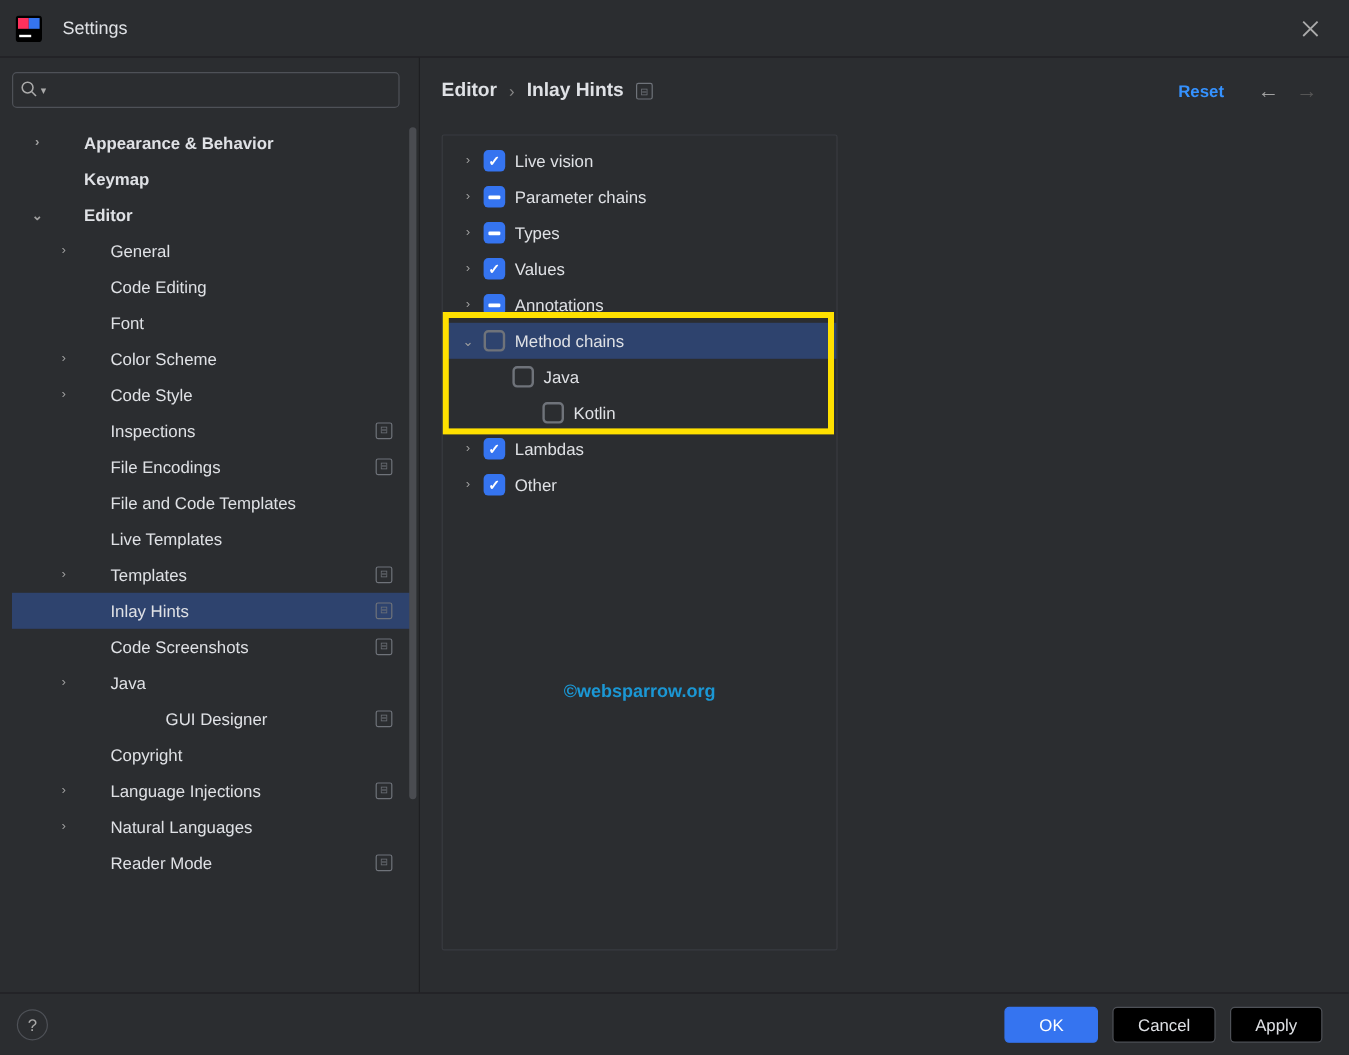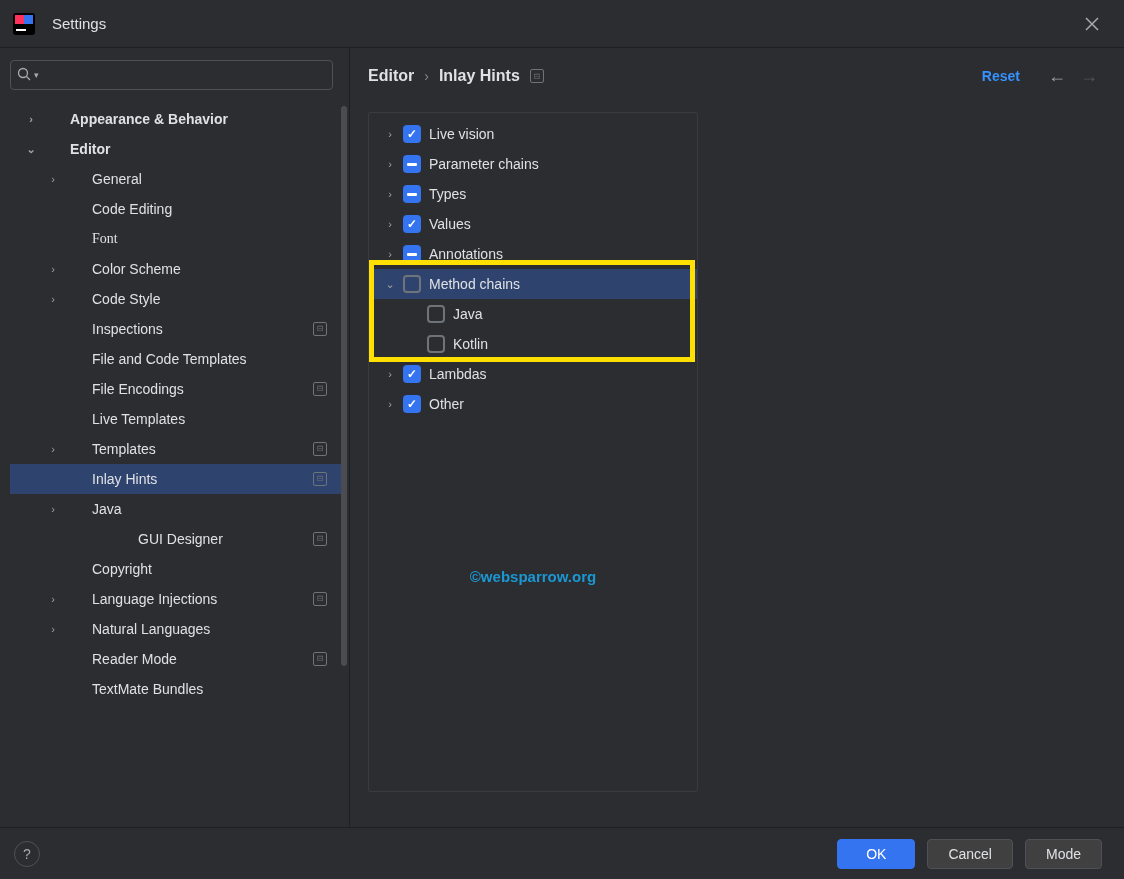--- a/index.html
+++ b/index.html
@@ -189,21 +189,21 @@
     display: flex; align-items: center; justify-content: center;
     color: #aaa;
     cursor: pointer;
   }
   .footer-spacer { flex: 1; }
   .btn {
     height: 30px;
     padding: 0 20px;
     border-radius: 4px;
     border: 1px solid #4e5157;
-    background: #404040;
+    background: #000000;
     color: #dfe1e5;
     cursor: pointer;
     font-size: 14px;
   }
   .btn.primary { background: #3574f0; border-color: #3574f0; color: #fff; font-weight: 500; padding: 0 28px;}
   
   .scroll-indicator {
     position: absolute;
     right: 2px;
     top: 58px;
@@ -245,35 +245,40 @@
       </span>
       <span class="search-arrow">▾</span>
     </div>
     <div class="tree" id="tree">
         <div class="tree-row category" style="padding-left: 14px;">
           <span class="expander">›</span>
           <span style="width: 8px; display: inline-block;"></span>
           <span class="tree-label">Appearance &amp; Behavior</span>
         </div>
         <div class="tree-row category" style="padding-left: 14px;">
+          <span class="expander"></span>
+          <span style="width: 8px; display: inline-block;"></span>
+          <span class="tree-label">Keymap</span>
+        </div>
+        <div class="tree-row category" style="padding-left: 14px;">
           <span class="expander">⌄</span>
           <span style="width: 8px; display: inline-block;"></span>
           <span class="tree-label">Editor</span>
         </div>
         <div class="tree-row" style="padding-left: 36px;">
           <span class="expander">›</span>
           <span style="width: 8px; display: inline-block;"></span>
           <span class="tree-label">General</span>
         </div>
         <div class="tree-row" style="padding-left: 36px;">
           <span class="expander"></span>
           <span style="width: 8px; display: inline-block;"></span>
           <span class="tree-label">Code Editing</span>
         </div>
-        <div class="tree-row" style="padding-left: 36px; font-family: Liberation Serif, serif;">
+        <div class="tree-row" style="padding-left: 36px;">
           <span class="expander"></span>
           <span style="width: 8px; display: inline-block;"></span>
           <span class="tree-label">Font</span>
         </div>
         <div class="tree-row" style="padding-left: 36px;">
           <span class="expander">›</span>
           <span style="width: 8px; display: inline-block;"></span>
           <span class="tree-label">Color Scheme</span>
         </div>
         <div class="tree-row" style="padding-left: 36px;">
@@ -283,46 +288,52 @@
         </div>
         <div class="tree-row" style="padding-left: 36px;">
           <span class="expander"></span>
           <span style="width: 8px; display: inline-block;"></span>
           <span class="tree-label">Inspections</span>
           <span class="modified-indicator"></span>
         </div>
         <div class="tree-row" style="padding-left: 36px;">
           <span class="expander"></span>
           <span style="width: 8px; display: inline-block;"></span>
+          <span class="tree-label">File Encodings</span>
+          <span class="modified-indicator"></span>
+        </div>
+        <div class="tree-row" style="padding-left: 36px;">
+          <span class="expander"></span>
+          <span style="width: 8px; display: inline-block;"></span>
           <span class="tree-label">File and Code Templates</span>
         </div>
         <div class="tree-row" style="padding-left: 36px;">
           <span class="expander"></span>
           <span style="width: 8px; display: inline-block;"></span>
-          <span class="tree-label">File Encodings</span>
-          <span class="modified-indicator"></span>
-        </div>
-        <div class="tree-row" style="padding-left: 36px;">
-          <span class="expander"></span>
-          <span style="width: 8px; display: inline-block;"></span>
           <span class="tree-label">Live Templates</span>
         </div>
         <div class="tree-row" style="padding-left: 36px;">
           <span class="expander">›</span>
           <span style="width: 8px; display: inline-block;"></span>
           <span class="tree-label">Templates</span>
           <span class="modified-indicator"></span>
         </div>
         <div class="tree-row selected" style="padding-left: 36px;">
           <span class="expander"></span>
           <span style="width: 8px; display: inline-block;"></span>
           <span class="tree-label">Inlay Hints</span>
           <span class="modified-indicator"></span>
         </div>
         <div class="tree-row" style="padding-left: 36px;">
+          <span class="expander"></span>
+          <span style="width: 8px; display: inline-block;"></span>
+          <span class="tree-label">Code Screenshots</span>
+          <span class="modified-indicator"></span>
+        </div>
+        <div class="tree-row" style="padding-left: 36px;">
           <span class="expander">›</span>
           <span style="width: 8px; display: inline-block;"></span>
           <span class="tree-label">Java</span>
         </div>
         <div class="tree-row" style="padding-left: 36px; gap: 23px;">
           <span class="expander"></span>
           <span style="width: 8px; display: inline-block;"></span>
           <span class="tree-label">GUI Designer</span>
           <span class="modified-indicator"></span>
         </div>
@@ -340,25 +351,20 @@
         <div class="tree-row" style="padding-left: 36px;">
           <span class="expander">›</span>
           <span style="width: 8px; display: inline-block;"></span>
           <span class="tree-label">Natural Languages</span>
         </div>
         <div class="tree-row" style="padding-left: 36px;">
           <span class="expander"></span>
           <span style="width: 8px; display: inline-block;"></span>
           <span class="tree-label">Reader Mode</span>
           <span class="modified-indicator"></span>
-        </div>
-        <div class="tree-row" style="padding-left: 36px;">
-          <span class="expander"></span>
-          <span style="width: 8px; display: inline-block;"></span>
-          <span class="tree-label">TextMate Bundles</span>
         </div>
       </div>
     <div class="scroll-indicator"></div>
   </div>
 
   <div class="right-panel">
     <div class="breadcrumb">
       <span class="crumb">Editor</span>
       <span class="sep">›</span>
       <span class="crumb">Inlay Hints</span>
@@ -408,21 +414,21 @@
           <span style="width: 6px; display: inline-block;"></span>
           <span class="checkbox unchecked"></span>
           <span class="opt-label">Method chains</span>
         </div>
         <div class="opt-row" style="padding-left: 38px;">
           <span class="opt-exp"></span>
           <span style="width: 6px; display: inline-block;"></span>
           <span class="checkbox unchecked"></span>
           <span class="opt-label">Java</span>
         </div>
-        <div class="opt-row" style="padding-left: 38px;">
+        <div class="opt-row" style="padding-left: 38px; margin-left: 25px;">
           <span class="opt-exp"></span>
           <span style="width: 6px; display: inline-block;"></span>
           <span class="checkbox unchecked"></span>
           <span class="opt-label">Kotlin</span>
         </div>
         <div class="opt-row" style="padding-left: 14px;">
           <span class="opt-exp">›</span>
           <span style="width: 6px; display: inline-block;"></span>
           <span class="checkbox checked"></span>
           <span class="opt-label">Lambdas</span>
@@ -435,14 +441,14 @@
         </div>
       </div>
   </div>
 </div>
 
 <div class="footer">
   <div class="help-btn">?</div>
   <div class="footer-spacer"></div>
   <button class="btn primary">OK</button>
   <button class="btn">Cancel</button>
-  <button class="btn">Mode</button>
+  <button class="btn">Apply</button>
 </div>
 
 </body></html>

